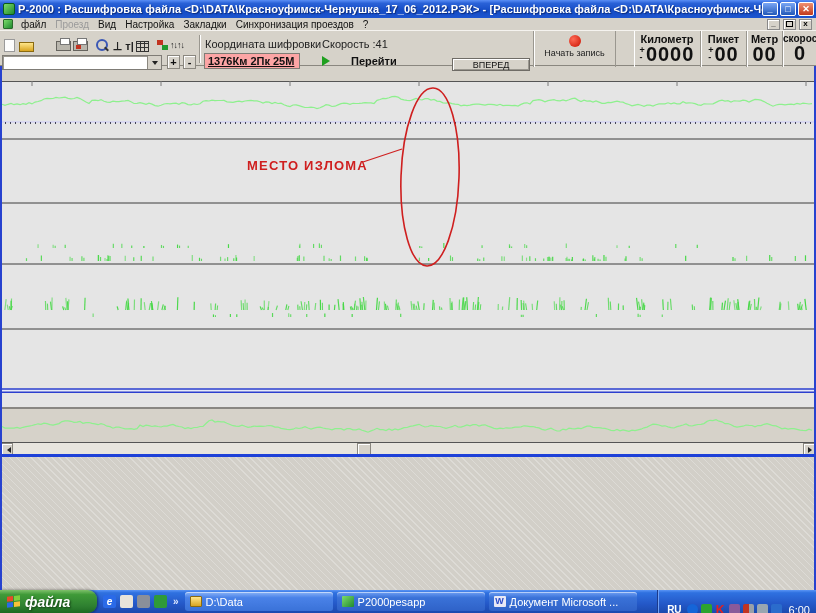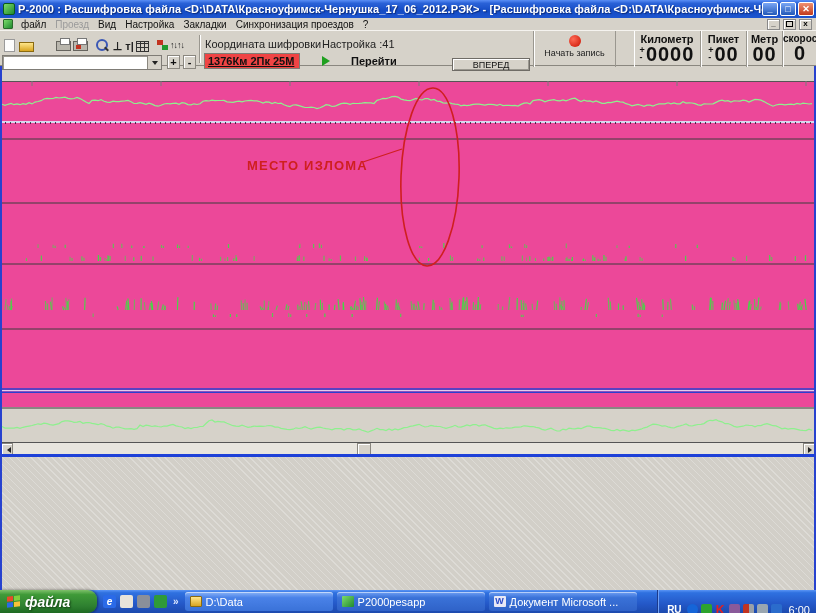--- a/index.html
+++ b/index.html
@@ -55,21 +55,21 @@
   .ico-flags:after{content:"";position:absolute;left:6px;top:6px;width:6px;height:5px;background:#1f9a2f;}
   .ico-chan{font-size:9px;font-weight:bold;color:#222;line-height:13px;letter-spacing:-1px;}
   #combo{position:absolute;left:2px;top:24px;width:160px;height:15px;background:#fff;border:1px solid #7f7c76;
     box-shadow:inset 1px 1px 0 #9a978f;}
   #combo .drop{position:absolute;right:0;top:0;width:14px;height:13px;background:#d6d2c9;border-left:1px solid #8a877f;}
   #combo .drop:after{content:"";position:absolute;left:4px;top:5px;border:3px solid transparent;border-top:4px solid #222;}
   .pmbtn{position:absolute;top:24px;width:13px;height:14px;background:#d6d2c9;border:1px solid #8a877f;
     box-shadow:inset 1px 1px 0 #fff;font-size:11px;font-weight:bold;text-align:center;line-height:12px;color:#111;}
   .vsep{position:absolute;top:4px;height:28px;width:2px;border-left:1px solid #9a978f;border-right:1px solid #fff;}
   #coordlabel{position:absolute;left:205px;top:7px;font-size:11px;color:#222;}
-  #coordinput{position:absolute;left:204px;top:22px;width:96px;height:16px;background:#ef4444;
+  #coordinput{position:absolute;left:204px;top:22px;width:96px;height:16px;background:#fca5a5;
     border:1px solid #7f7c76;font-size:11px;font-weight:bold;color:#111;
     text-decoration:underline;padding:1px 3px;}
   #speedlabel{position:absolute;left:322px;top:7px;font-size:11px;color:#222;}
   #gobtn{position:absolute;left:322px;top:24px;display:flex;align-items:center;gap:4px;cursor:default;}
   #gobtn .garrow{width:0;height:0;border:5px solid transparent;border-left:8px solid #1fa01f;}
   #gobtn .gtext{font-size:11px;font-weight:bold;color:#111;margin-left:12px;}
   #fwdbtn{position:absolute;left:452px;top:27px;width:78px;height:13px;background:#d6d2c9;
     border:1px solid #6f6c66;box-shadow:inset 1px 1px 0 #fff,inset -1px -1px 0 #9a978f;
     font-size:9px;text-align:center;line-height:12px;color:#111;}
   
@@ -83,21 +83,21 @@
   .c-val{font-size:20px;font-weight:bold;color:#111;letter-spacing:1px;line-height:18px;}
 
   
   #ruler{position:absolute;left:0;top:66px;width:816px;height:15px;background:#9b9b9b;
     border-top:1px solid #c8c8c8;border-bottom:1px solid #6e6e6e;overflow:hidden;}
   #ruler .rnum{position:absolute;top:1px;width:30px;text-align:center;
     font-size:10px;font-weight:bold;color:#1a1a1a;}
   #ruler .rtick{position:absolute;top:9px;width:1px;height:6px;background:#333;}
 
   
-  #chart{position:absolute;left:0;top:81px;width:816px;height:326px;background:#ec4899;}
+  #chart{position:absolute;left:0;top:81px;width:816px;height:326px;background:#e5e5e5;}
   
   #hscroll{position:absolute;left:0;top:442px;width:816px;height:12px;background:#e8e5de;
     border-top:1px solid #555;}
   .sbtn{position:absolute;top:0;width:12px;height:12px;background:#d6d2c9;border:1px solid #8a877f;
     box-shadow:inset 1px 1px 0 #fff;}
   .sbtn .tri{position:absolute;left:3px;top:3px;width:0;height:0;border:3px solid transparent;}
   .sbtn.left .tri{border-right:4px solid #222;left:2px;}
   .sbtn.right .tri{border-left:4px solid #222;left:4px;}
   #sthumb{position:absolute;left:357px;top:0;width:14px;height:12px;background:#d6d2c9;
     border:1px solid #8a877f;box-shadow:inset 1px 1px 0 #fff;}
@@ -202,21 +202,21 @@
       <span></span>
       <div class="drop"></div>
     </div>
     <div class="pmbtn" style="left:167px">+</div>
     <div class="pmbtn" style="left:183px">-</div>
 
     <div class="vsep" style="left:199px"></div>
 
     <div id="coordlabel">Координата шифровки</div>
     <div id="coordinput">1376Км 2Пк 25М</div>
-    <div id="speedlabel">Настройка :41</div>
+    <div id="speedlabel">Скорость :41</div>
     <div id="gobtn">
       <span class="garrow"></span>
       <span class="gtext">Перейти</span>
     </div>
     <div id="fwdbtn">ВПЕРЕД</div>
 
     <div id="ctrpanel">
       <div class="cell" style="left:0;width:82px">
         <div class="rec-dot"></div>
         <div class="rec-label">Начать запись</div>

